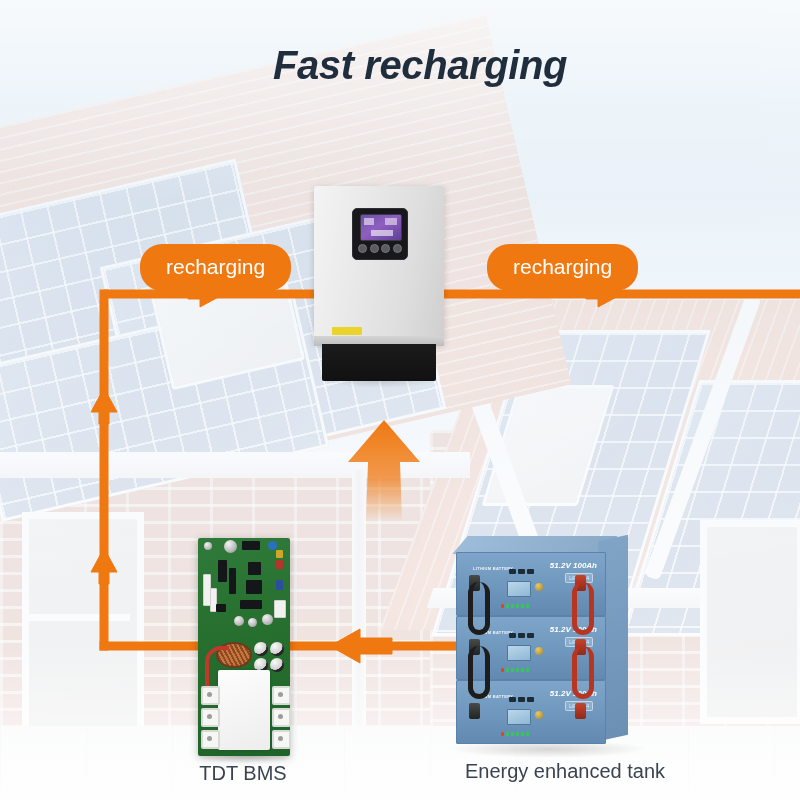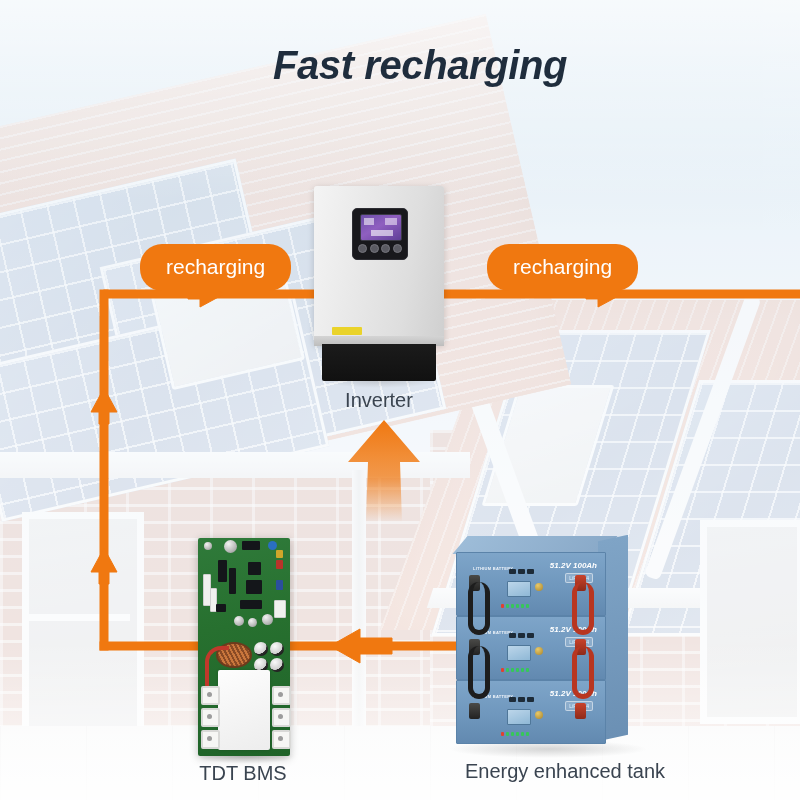--- a/index.html
+++ b/index.html
@@ -354,21 +354,20 @@
           <span class="inv-btn"></span>
           <span class="inv-btn"></span>
           <span class="inv-btn"></span>
         </div>
       </div>
       <div class="inv-caution"></div>
       <div class="inv-base"></div>
     </div>
     <div class="inv-vent"></div>
   </div>
-  <div class="dev-label" id="label-inverter">Inverter</div>
 
   <div class="shadow" style="left:196px;top:748px;width:100px;height:16px;"></div>
   <div id="bms">
     <div class="pcb">
       <div class="pcb-top">
         <span class="chip" style="left:44px;top:3px;width:18px;height:9px;"></span>
         <span class="cap" style="left:26px;top:2px;width:13px;height:13px;"></span>
         <span class="chip" style="left:50px;top:24px;width:13px;height:13px;"></span>
         <span class="chip" style="left:20px;top:22px;width:9px;height:22px;"></span>
         <span class="chip" style="left:31px;top:30px;width:7px;height:26px;"></span>

